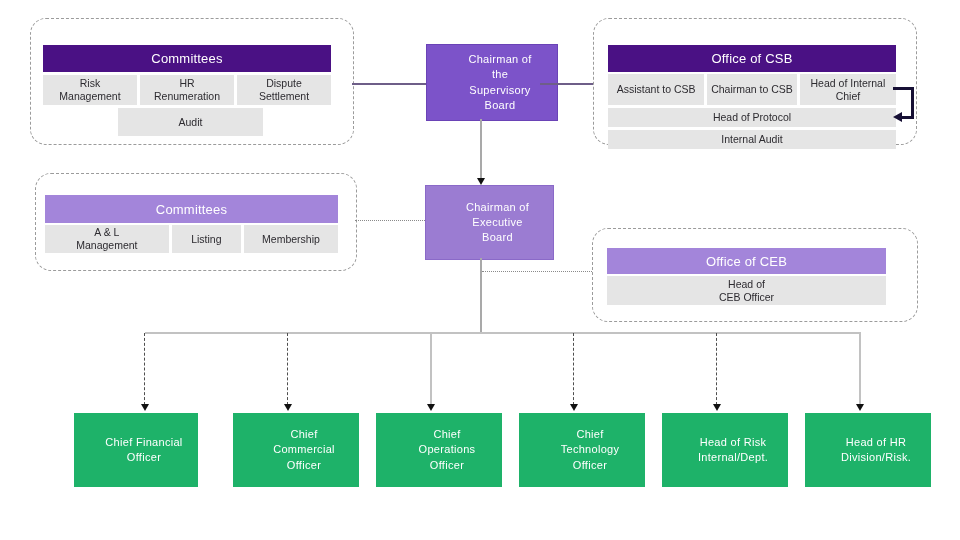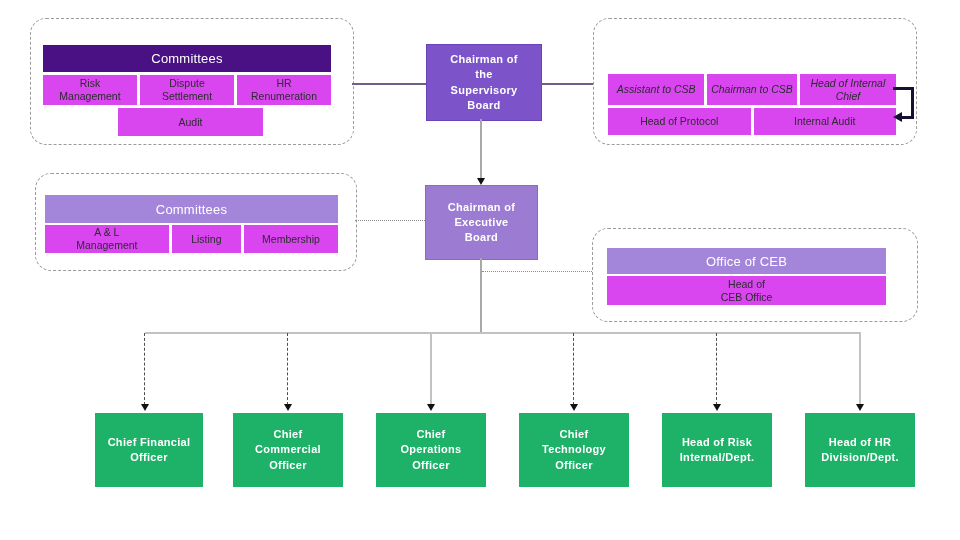--- a/index.html
+++ b/index.html
@@ -9,28 +9,28 @@
 
   
   .grp{position:absolute;border:1.5px dashed #9b9b9b;border-radius:16px;background:#fff;}
 
   .g-header{position:absolute;display:flex;align-items:center;justify-content:center;
             color:#ffffff;font-size:13px;letter-spacing:.2px;}
   .hdr-dark{background:#4a1184;}
   .hdr-light{background:#a385da;}
 
   .row{position:absolute;display:flex;gap:3px;}
-  .cell{background:#d946ef;color:#2d2b30;font-size:10.5px;line-height:1.22;
+  .cell{background:#e5e5e5;color:#2d2b30;font-size:10.5px;line-height:1.22;
         display:flex;align-items:center;justify-content:center;text-align:center;
         white-space:pre-line;flex:1;}
 
   
   .node{position:absolute;display:flex;align-items:center;justify-content:center;
-        text-align:center;color:#fff;font-weight:bold;font-size:11px;line-height:1.38;
-        letter-spacing:.3px;white-space:pre-line;}
+        text-align:center;color:#fff;font-weight:normal;font-size:11px;line-height:1.38;
+        letter-spacing:.3px;white-space:pre-line;padding-left:16px;}
   .node-sb{background:#7c53c9;border:1px solid #6a43b6;}
   .node-eb{background:#9b7cd2;border:1px solid #8a69c8;}
   .node-exec{background:#1eb269;}
 
   
   .hline{position:absolute;height:1.5px;}
   .vline{position:absolute;width:1.5px;}
   .purple-line{background:#6e5e88;}
   .gray-line{background:#a9a9a9;}
   .lightgray-line{background:#c2c2c2;}
@@ -47,38 +47,39 @@
 </head>
 <body>
 
 <div class="canvas">
 
   <div class="grp" style="left:30px;top:18px;width:322px;height:125px;">
     <div class="g-header hdr-dark" style="left:12px;top:26px;width:288px;height:27px;">Committees</div>
     <div class="row" style="left:12px;top:56px;width:288px;height:30px;">
       <div class="cell">Risk
 Management</div>
+      <div class="cell">HR
+Renumeration</div>
       <div class="cell">Dispute
 Settlement</div>
-      <div class="cell">HR
-Renumeration</div>
     </div>
     <div class="row" style="left:87px;top:89px;width:145px;height:28px;">
       <div class="cell">Audit</div>
     </div>
   </div>
 
   <div class="grp" style="left:593px;top:18px;width:322px;height:125px;">
-    <div class="row" style="left:14px;top:55px;width:288px;height:31px;font-style:italic;">
+    <div class="g-header hdr-dark" style="left:14px;top:26px;width:288px;height:27px;">Office of CSB</div>
+    <div class="row" style="left:14px;top:55px;width:288px;height:31px;">
       <div class="cell">Assistant to CSB</div>
       <div class="cell" style="flex:.93">Chairman to CSB</div>
       <div class="cell">Head of Internal
 Chief</div>
     </div>
-    <div class="row" style="left:14px;top:89px;width:288px;height:27px;">
+    <div class="row" style="left:14px;top:89px;width:288px;height:41px;flex-direction:column;">
       <div class="cell">Head of Protocol</div>
       <div class="cell">Internal Audit</div>
     </div>
   </div>
 
   <div class="black-seg" style="left:893px;top:87px;width:21px;height:3px;"></div>
   <div class="black-seg" style="left:911px;top:87px;width:3px;height:32px;"></div>
   <div class="black-seg" style="left:902px;top:116px;width:12px;height:3px;"></div>
   <div class="arrow-left" style="left:893px;top:112px;"></div>
 
@@ -107,49 +108,49 @@
 Board</div>
 
   <div class="dotted-h" style="left:355px;top:220px;width:70px;"></div>
   <div class="vline gray-line" style="left:480px;top:258px;height:75px;"></div>
   <div class="dotted-h" style="left:482px;top:271px;width:110px;"></div>
 
   <div class="grp" style="left:592px;top:228px;width:324px;height:92px;">
     <div class="g-header hdr-light" style="left:14px;top:19px;width:279px;height:26px;">Office of CEB</div>
     <div class="row" style="left:14px;top:47px;width:279px;height:29px;">
       <div class="cell">Head of
-CEB Office</div>
+CEB Officer</div>
     </div>
   </div>
 
   <div class="hline lightgray-line" style="left:145px;top:332px;width:716px;"></div>
 
   <div class="dashed-v" style="left:144px;top:333px;height:72px;"></div>
   <div class="dashed-v" style="left:287px;top:333px;height:72px;"></div>
   <div class="vline lightgray-line" style="left:430px;top:333px;height:72px;"></div>
   <div class="dashed-v" style="left:573px;top:333px;height:72px;"></div>
   <div class="dashed-v" style="left:716px;top:333px;height:72px;"></div>
   <div class="vline lightgray-line" style="left:859px;top:333px;height:72px;"></div>
 
   <div class="arrow-down" style="left:141px;top:404px;"></div>
   <div class="arrow-down" style="left:284px;top:404px;"></div>
   <div class="arrow-down" style="left:427px;top:404px;"></div>
   <div class="arrow-down" style="left:570px;top:404px;"></div>
   <div class="arrow-down" style="left:713px;top:404px;"></div>
   <div class="arrow-down" style="left:856px;top:404px;"></div>
 
-  <div class="node node-exec" style="left:95px;top:413px;width:108px;height:74px;">Chief Financial
+  <div class="node node-exec" style="left:74px;top:413px;width:108px;height:74px;">Chief Financial
 Officer</div>
   <div class="node node-exec" style="left:233px;top:413px;width:110px;height:74px;">Chief
 Commercial
 Officer</div>
   <div class="node node-exec" style="left:376px;top:413px;width:110px;height:74px;">Chief
 Operations
 Officer</div>
   <div class="node node-exec" style="left:519px;top:413px;width:110px;height:74px;">Chief
 Technology
 Officer</div>
   <div class="node node-exec" style="left:662px;top:413px;width:110px;height:74px;">Head of Risk
 Internal/Dept.</div>
   <div class="node node-exec" style="left:805px;top:413px;width:110px;height:74px;">Head of HR
-Division/Dept.</div>
+Division/Risk.</div>
 
 </div>
 
 </body></html>

